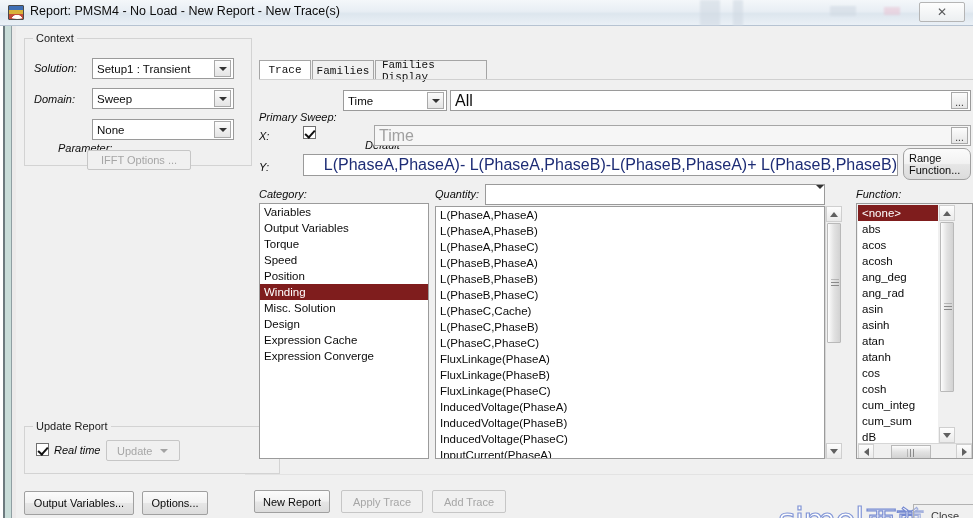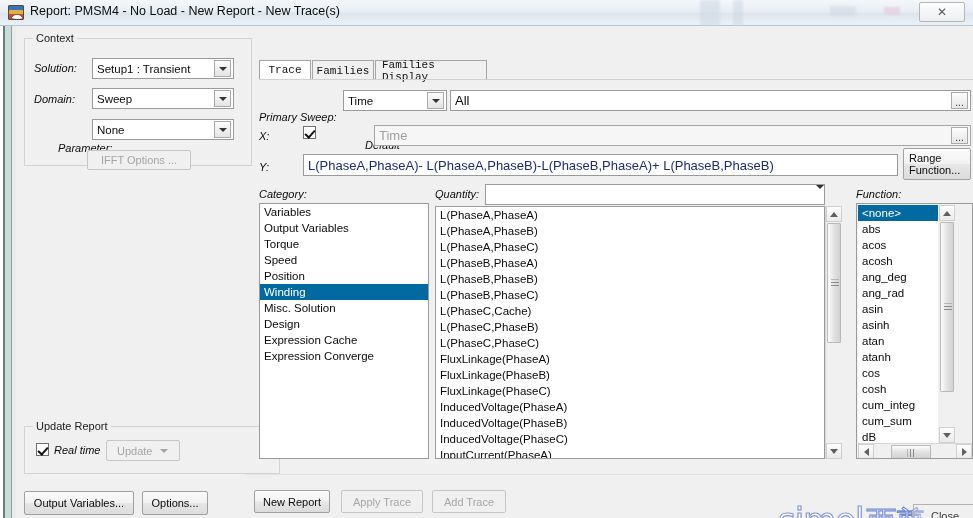--- a/index.html
+++ b/index.html
@@ -103,21 +103,21 @@
   }
   .caret.dim { border-top-color: #a3a3a3; }
 
   
   .field {
     position: absolute; height: 21px;
     border: 1px solid #9a9a9a; background: #ffffff;
     display: flex; align-items: center;
   }
   .field .txt {
-    flex: 1; padding-left: 4px; font-size: 13px; color: #0b0b0b;
+    flex: 1; padding-left: 4px; font-size: 16px; color: #0b0b0b;
     white-space: nowrap; overflow: hidden;
   }
   .field .txt.ghost { color: #a0a0a0; }
   .field .txt.expr { color: #1d2c75; }
   .field .ellipsis {
     width: 17px; height: 17px; margin-right: 2px; margin-left: 2px;
     border: 1px solid #a9a9a9;
     background: linear-gradient(to bottom,#fcfcfc,#e6e6e6);
     font-size: 10px; color: #333; line-height: 9px; text-align: center;
     padding-top: 5px;
@@ -169,21 +169,21 @@
     position: absolute;
     border: 1px solid #9b9b9b;
     background: #ffffff;
     overflow: hidden;
   }
   .li {
     height: 16px; line-height: 16px;
     padding-left: 4px; font-size: 11.5px; color: #0a0a0a;
     white-space: nowrap;
   }
-  .li.sel { background: #0369a1; color: #ffffff; }
+  .li.sel { background: #7f1d1d; color: #ffffff; }
 
   
   .vsb {
     position: absolute; width: 16px;
     background: #f0f0f0; border-left: 1px solid #d6d6d6;
   }
   .sb-arrow {
     position: absolute; left: 0; width: 16px; height: 16px;
     background: linear-gradient(to bottom,#fdfdfd,#eaeaea);
     border: 1px solid #cfcfcf;
@@ -348,24 +348,24 @@
     <div class="cbwrap" style="left:287px;top:100px;">
       <span class="cbox"></span>
       <span class="lbl" style="position:relative;top:12px;left:0;padding-left:44px;">Default</span>
     </div>
     <div class="field flat" style="left:358px;top:99px;width:597px;">
       <div class="txt ghost">Time</div>
       <div class="ellipsis">...</div>
     </div>
 
     <div class="lbl" style="left:243px;top:135px;">Y:</div>
-    <div class="field" style="left:287px;top:128px;width:595px;height:22px;">
+    <div class="field" style="left:287px;top:128px;width:595px;height:22px;text-align:right;">
       <div class="txt expr">L(PhaseA,PhaseA)- L(PhaseA,PhaseB)-L(PhaseB,PhaseA)+ L(PhaseB,PhaseB)</div>
     </div>
-    <div class="btn" style="left:887px;top:122px;width:68px;height:32px;flex-direction:column;align-items:flex-start;padding-left:5px;justify-content:center;">
+    <div class="btn" style="left:887px;top:122px;width:68px;height:32px;flex-direction:column;align-items:flex-start;padding-left:5px;justify-content:center;border-radius:7px;">
       <span>Range</span>
       <span>Function...</span>
     </div>
 
     <div class="lbl" style="left:243px;top:162px;">Category:</div>
     <div class="listbox" style="left:243px;top:177px;width:170px;height:256px;" id="category-list">
         <div class="li">Variables</div>
         <div class="li">Output Variables</div>
         <div class="li">Torque</div>
         <div class="li">Speed</div>

